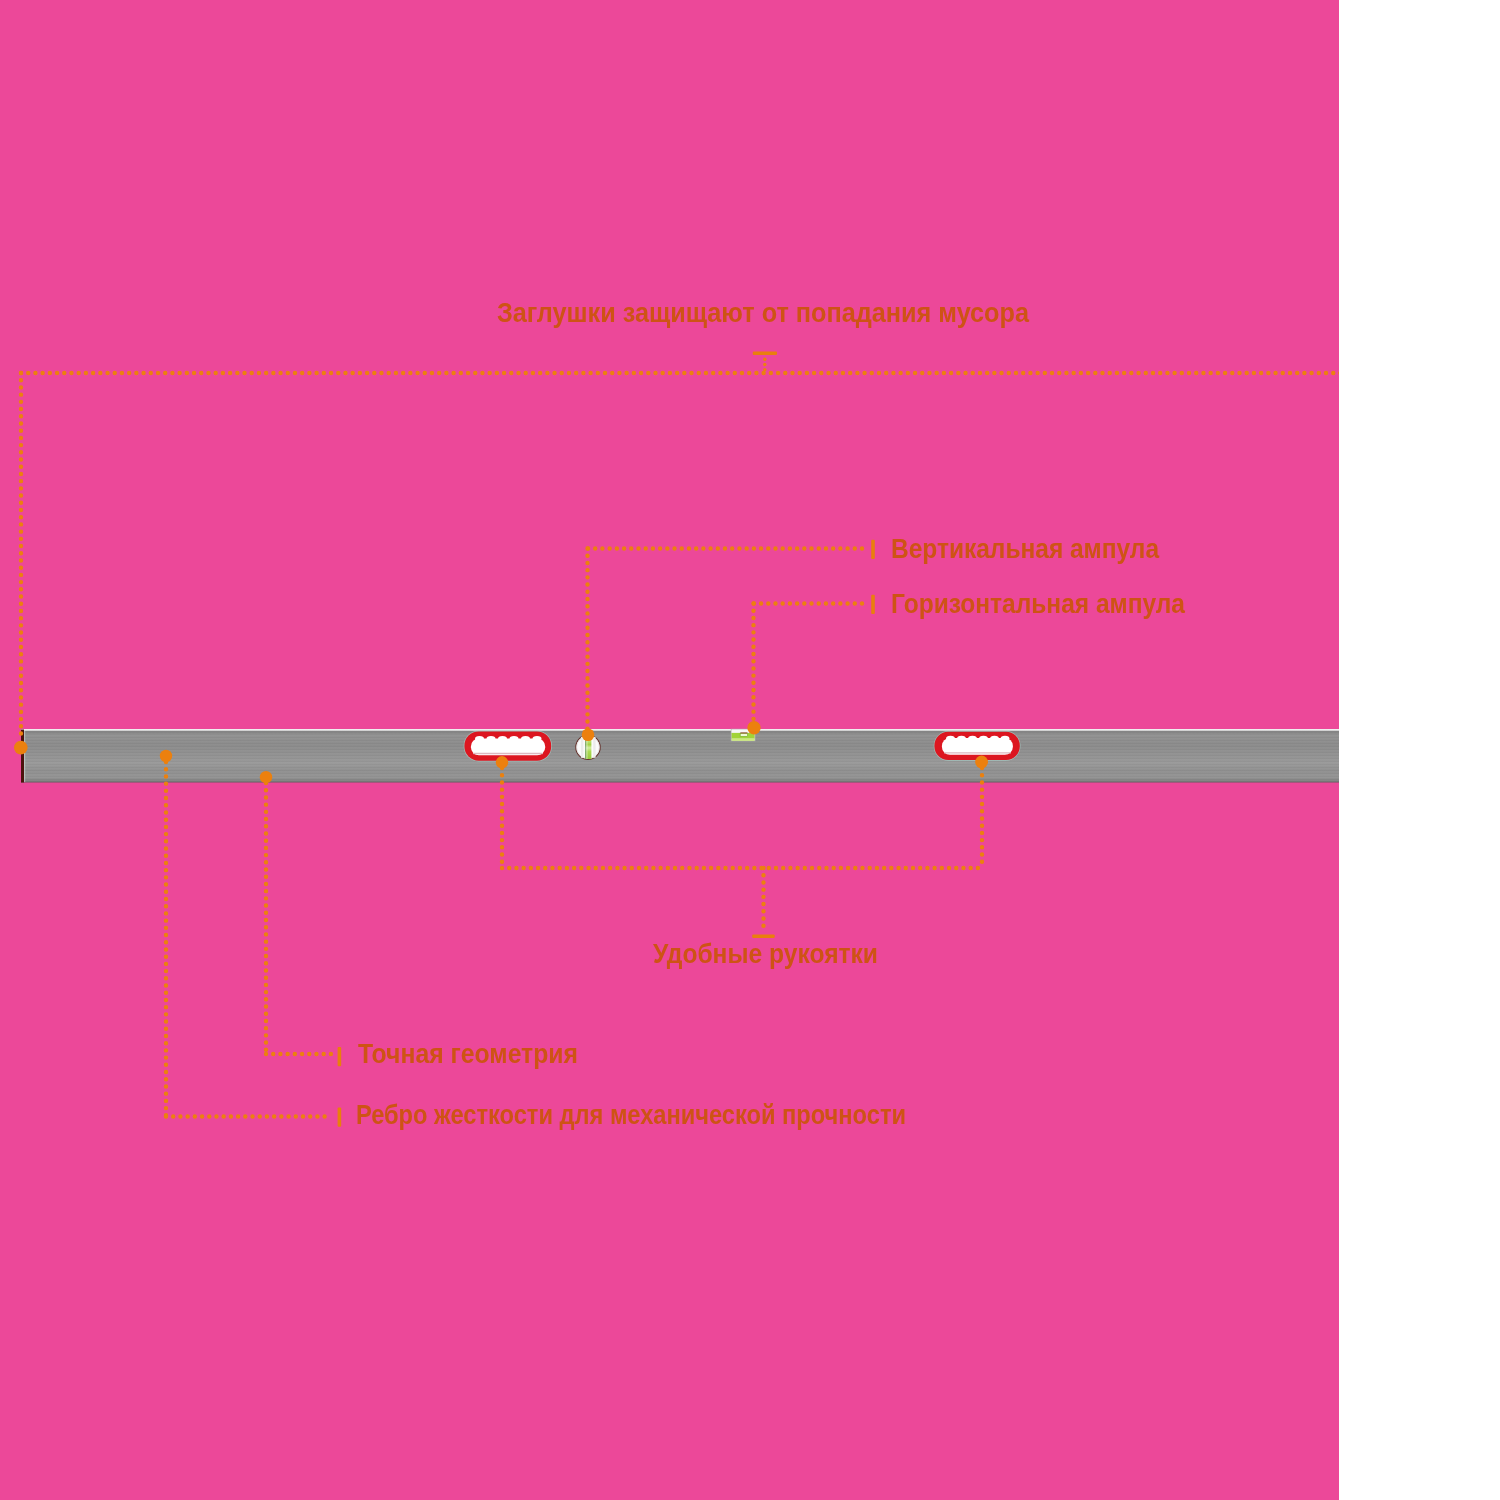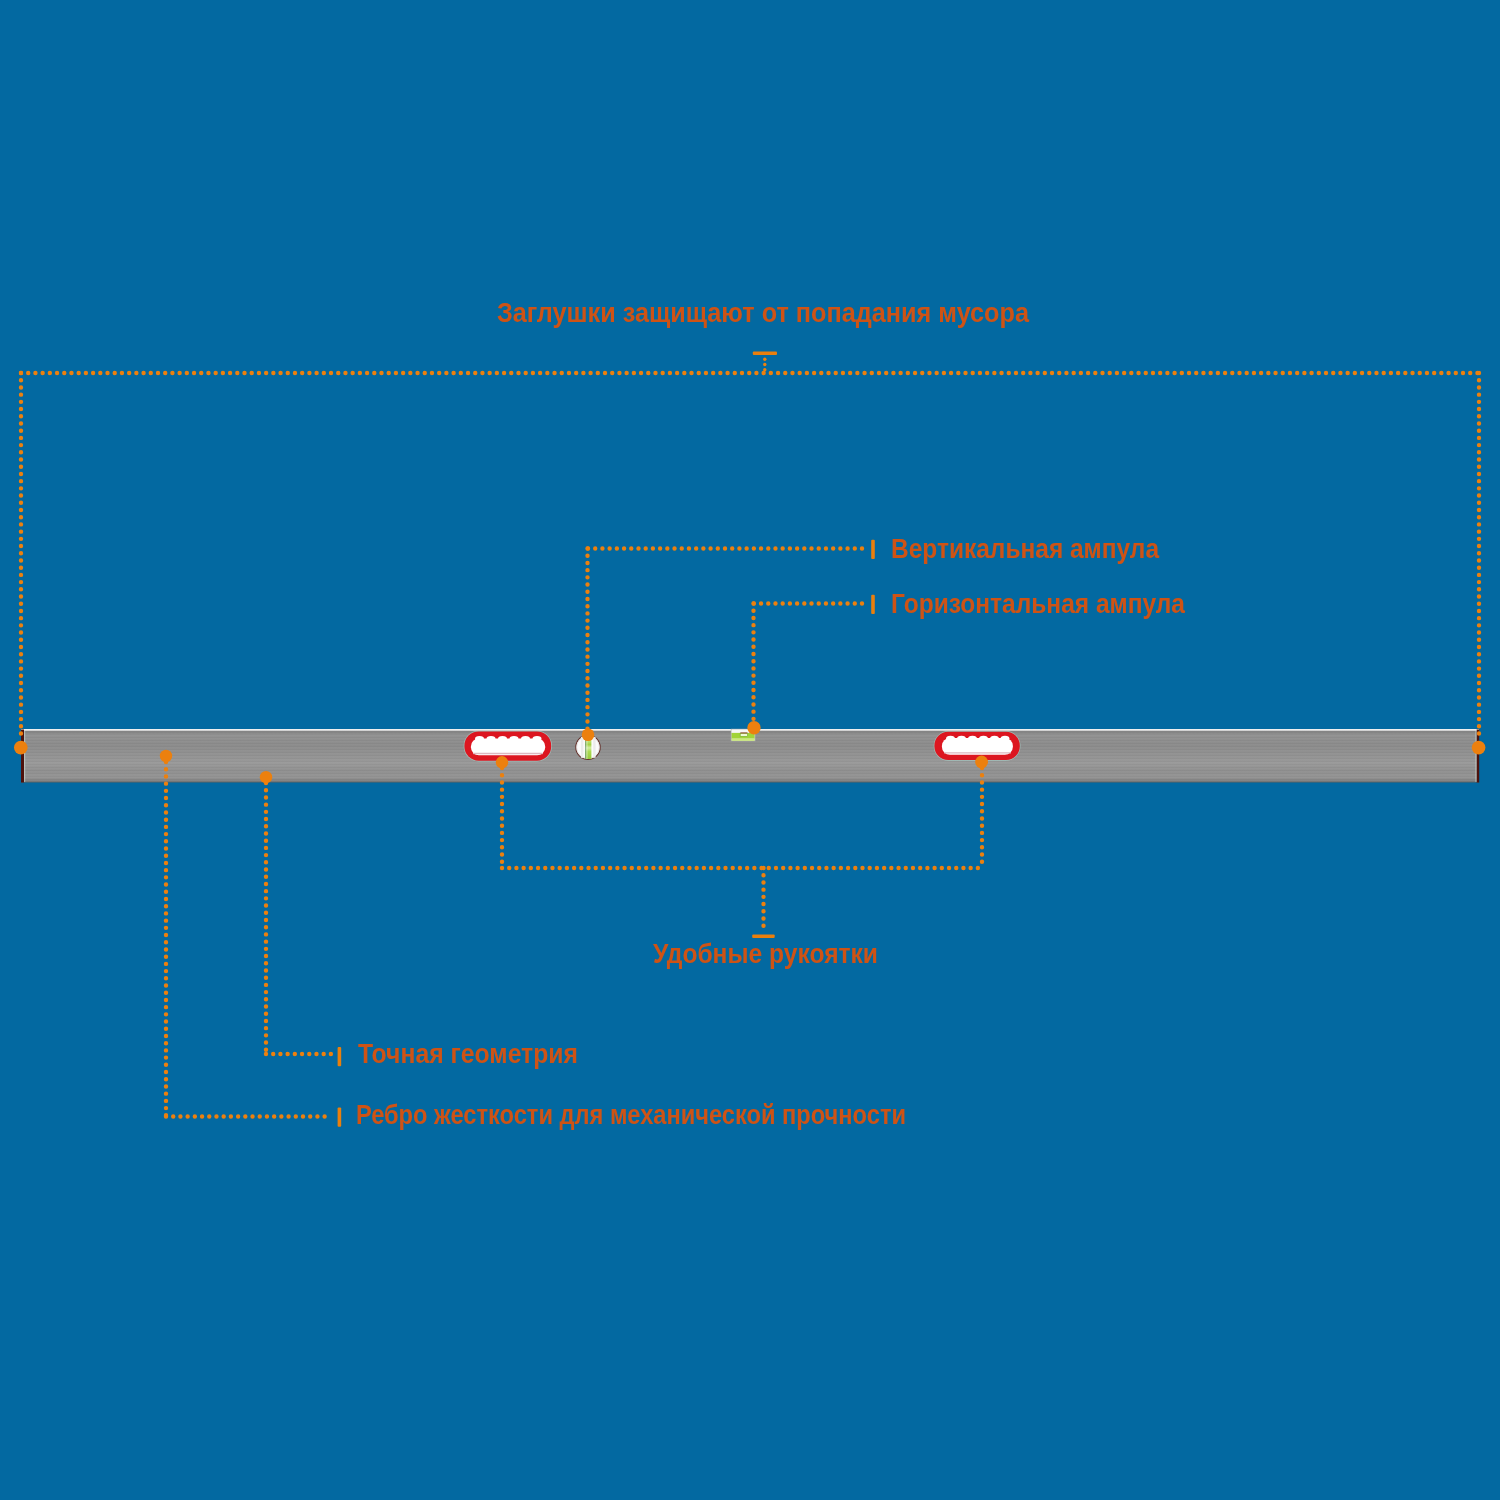--- a/index.html
+++ b/index.html
@@ -1,16 +1,16 @@
 <!DOCTYPE html>
 <html><head>
 <meta charset="utf-8">
 <style>
   html,body{margin:0;padding:0;background:#ffffff;}
-  #stage{position:relative;width:1500px;height:1500px;background:#0369a1;overflow:hidden;}
+  #stage{position:relative;width:1339px;height:1500px;background:#ec4899;overflow:hidden;}
   svg{position:absolute;left:0;top:0;}
   text{font-family:"Liberation Sans", sans-serif;font-weight:bold;fill:#CE5315;}
 </style>
 </head>
 <body>
 <div id="stage">
 <svg width="1500" height="1500" viewBox="0 0 1500 1500">
   <defs>
     <linearGradient id="alu" x1="0" y1="0" x2="0" y2="1">
       <stop offset="0" stop-color="#f4f4f4"></stop>

